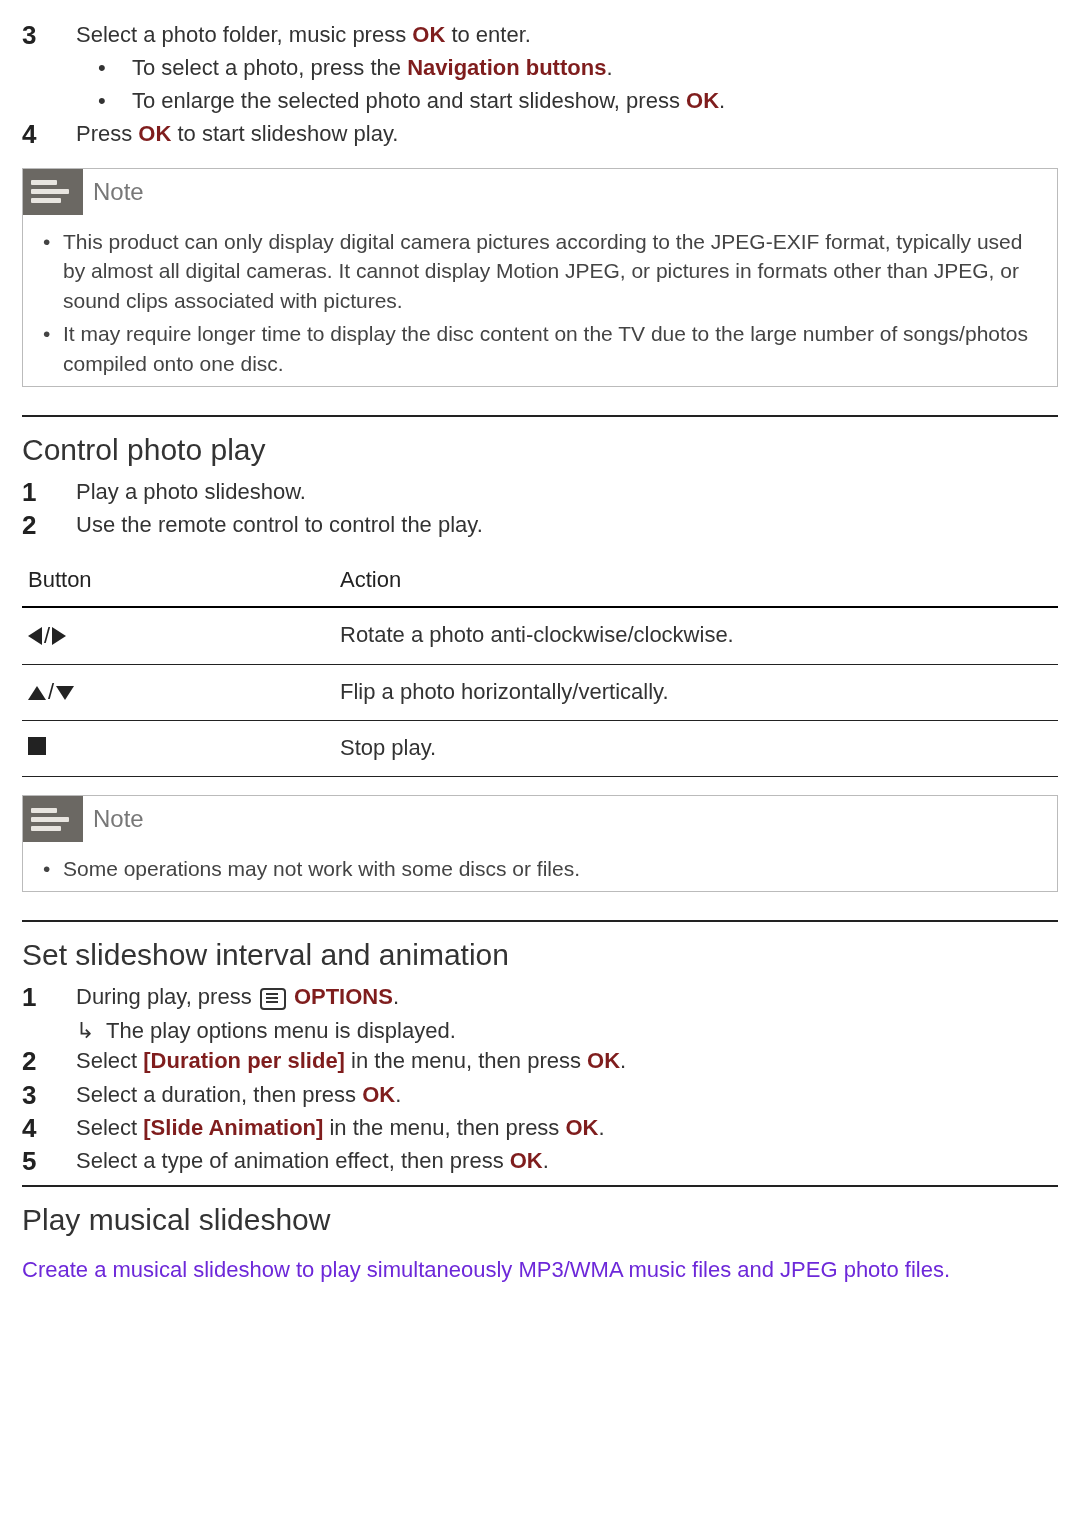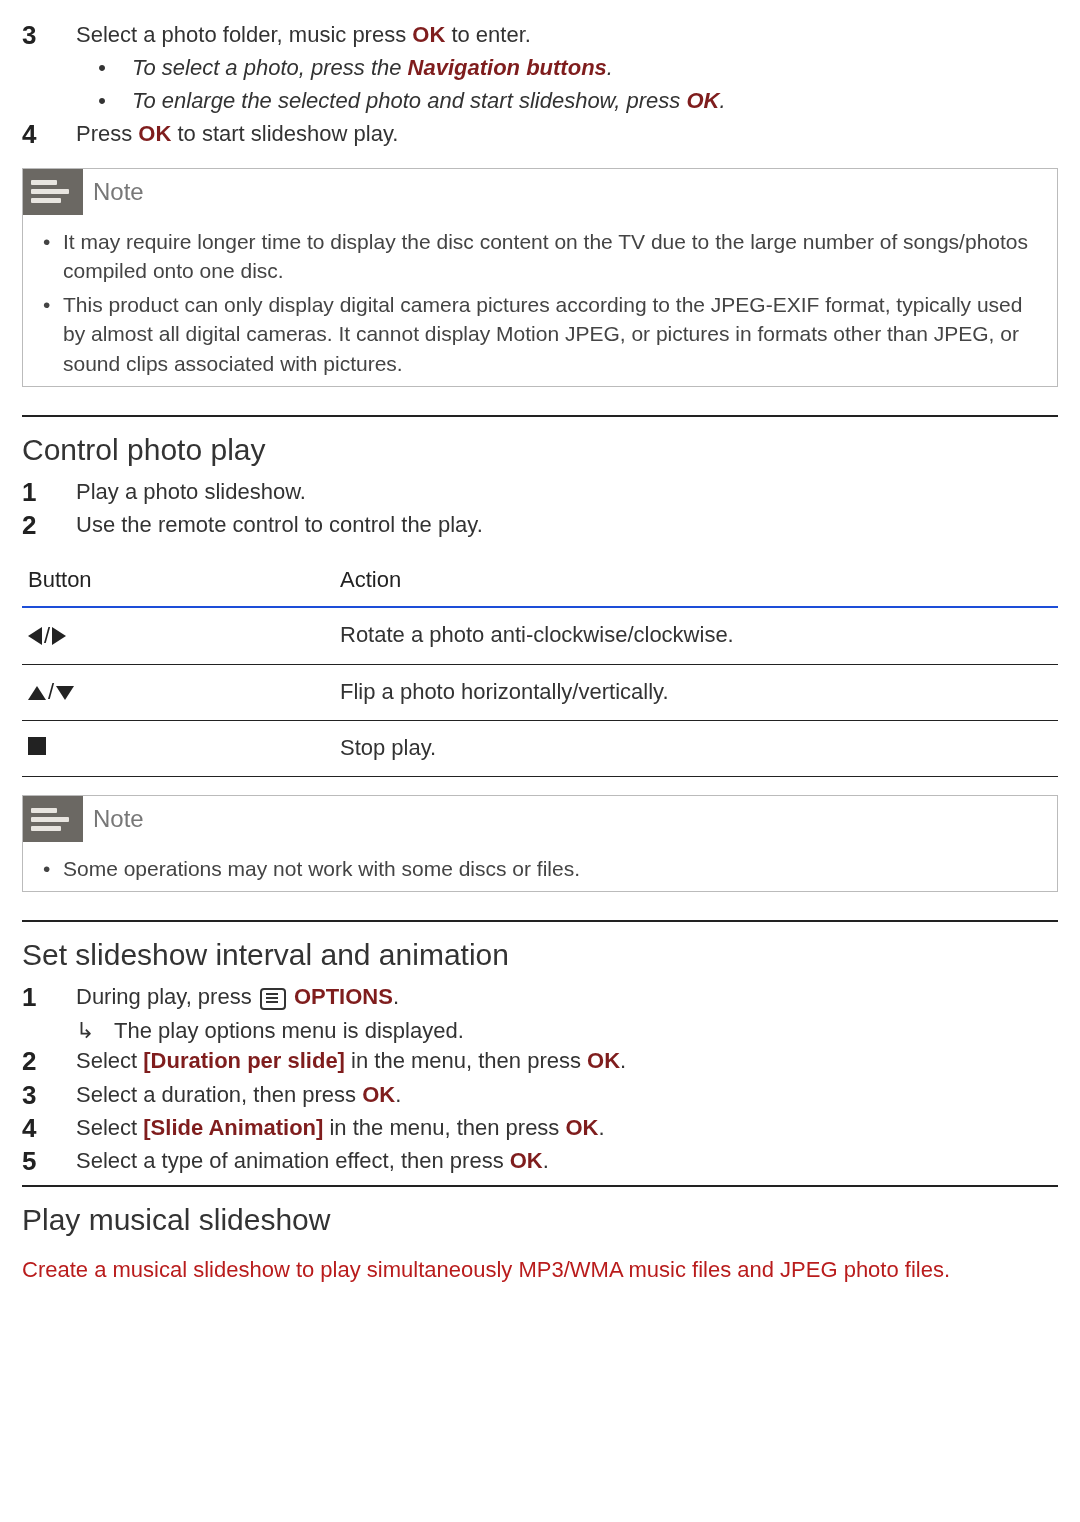--- a/index.html
+++ b/index.html
@@ -30,21 +30,20 @@
   }
   .sub-list {
     margin: 2px 0 2px 54px;
     padding: 0;
     list-style: none;
   }
   .sub-list li {
     position: relative;
     padding-left: 56px;
     margin-bottom: 2px;
-    font-style: italic;
   }
   .sub-list li::before {
     content: "•";
     position: absolute;
     left: 22px;
     top: 0;
     font-size: 22px;
     color: #333;
   }
   .bold { font-weight: bold; color: #7f1d1d; }
@@ -119,21 +118,21 @@
     border-collapse: collapse;
     margin-top: 14px;
     margin-bottom: 18px;
   }
   table.button-table th {
     text-align: left;
     font-weight: normal;
     font-size: 22px;
     color: #222;
     padding: 10px 6px;
-    border-bottom: 2px solid #1d4ed8;
+    border-bottom: 2px solid #000000;
   }
   table.button-table th:first-child { font-weight: normal; }
   table.button-table td {
     padding: 12px 6px;
     border-bottom: 1px solid #222;
     vertical-align: middle;
     font-size: 22px;
   }
   .btn-col { width: 300px; }
   .arrow-hook {
@@ -144,21 +143,21 @@
   }
   .arrow-hook::before {
     content: "↳";
     font-size: 22px;
     color: #333;
   }
   .result-row {
     margin-left: 54px;
     display: flex;
     align-items: flex-end;
-    gap: 12px;
+    gap: 4px;
   }
   .options-icon {
     display: inline-block;
     border: 2px solid #333;
     border-radius: 4px;
     width: 22px;
     height: 18px;
     vertical-align: middle;
     position: relative;
     margin: 0 2px;
@@ -211,21 +210,21 @@
   }
   .slash {
     display: inline-block;
     margin: 0 2px;
     font-size: 22px;
     color: #222;
     vertical-align: middle;
   }
   .para {
     margin: 14px 0;
-    color: #b91c1c;
+    color: #6d28d9;
   }
 </style>
 </head>
 <body>
 
 <div class="step-row">
   <div class="step-num">3</div>
   <div class="step-body">
     <span>Select a photo folder, music press </span><span class="bold">OK</span><span> to enter.</span>
   </div>
@@ -249,22 +248,22 @@
   <div class="note-header">
     <div class="note-icon">
       <div class="bar b1"></div>
         <div class="bar b2"></div>
         <div class="bar b3"></div>
     </div>
     <div class="note-label">Note</div>
   </div>
   <div class="note-body">
     <ul>
+      <li>This product can only display digital camera pictures according to the JPEG-EXIF format, typically used by almost all digital cameras. It cannot display Motion JPEG, or pictures in formats other than JPEG, or sound clips associated with pictures.</li>
       <li>It may require longer time to display the disc content on the TV due to the large number of songs/photos compiled onto one disc.</li>
-      <li>This product can only display digital camera pictures according to the JPEG-EXIF format, typically used by almost all digital cameras. It cannot display Motion JPEG, or pictures in formats other than JPEG, or sound clips associated with pictures.</li>
     </ul>
   </div>
 </div>
 
 <hr class="section-rule">
 
 <div class="section-heading">Control photo play</div>
 <div class="step-row">
   <div class="step-num">1</div>
   <div class="step-body">Play a photo slideshow.</div>

